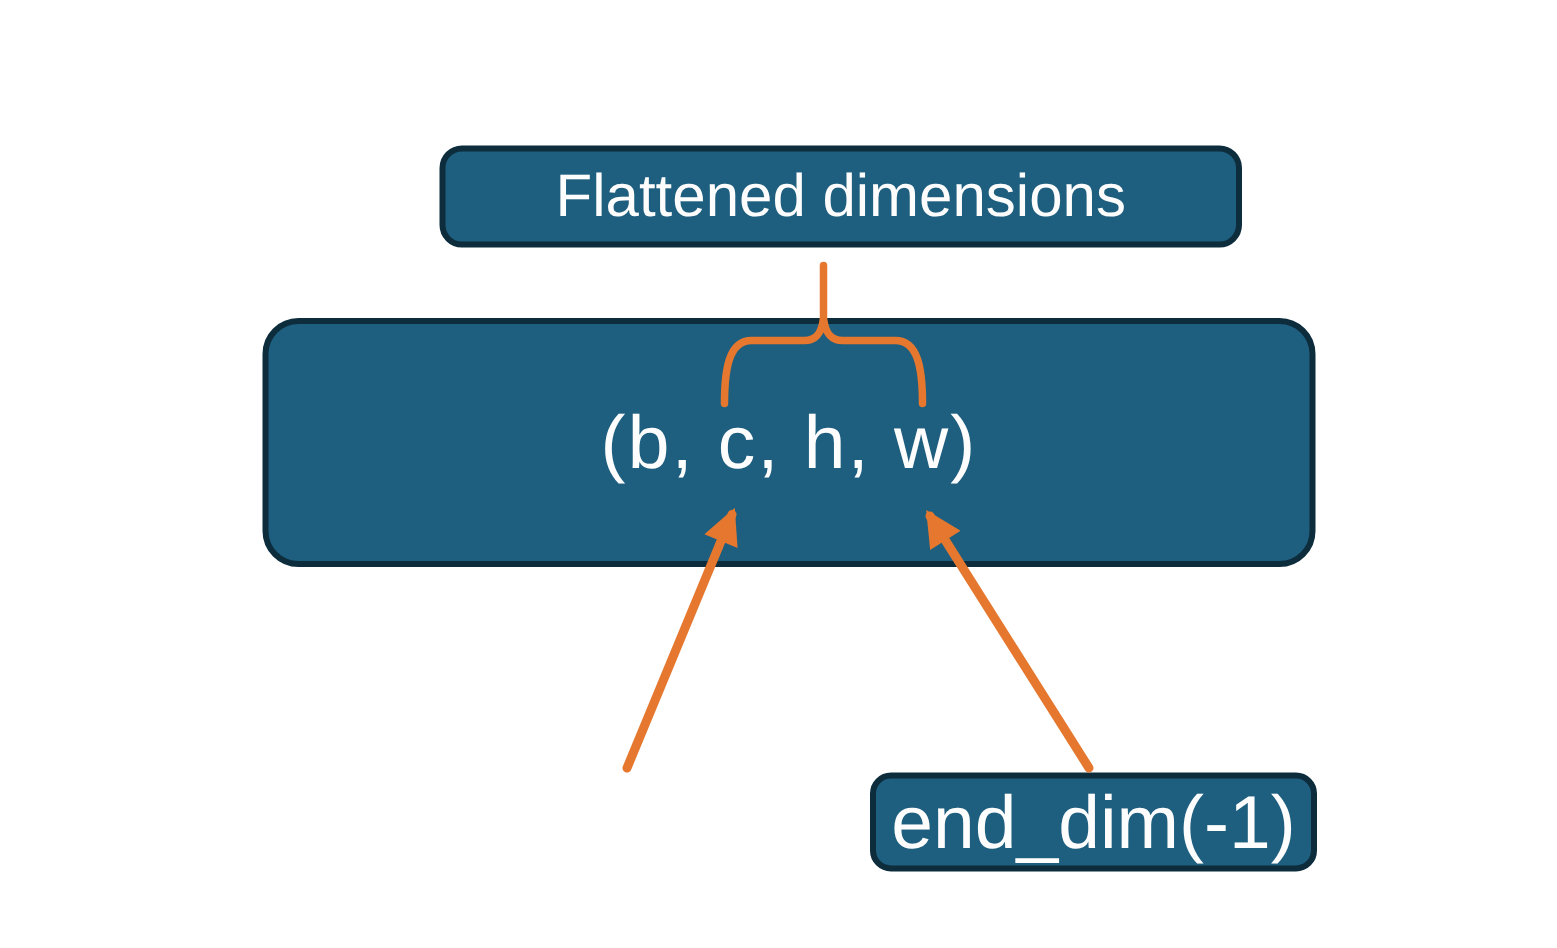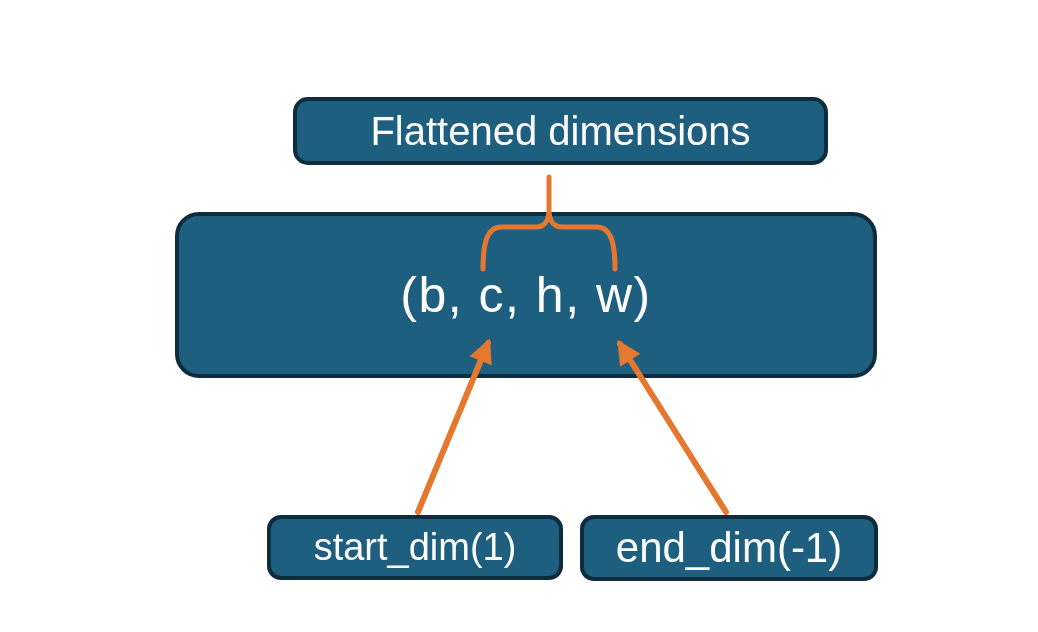--- a/index.html
+++ b/index.html
@@ -43,21 +43,21 @@
   #start-dim-box {
     left: 267px; top: 515px;
     width: 296px; height: 65px;
     border-radius: 14px;
     font-size: 38px;
   }
   #end-dim-box {
     left: 580px; top: 515px;
     width: 298px; height: 66px;
     border-radius: 14px;
-    font-size: 42px;
+    font-size: 50px;
   }
   #overlay {
     position: absolute;
     left: 0; top: 0;
     width: 1038px; height: 632px;
     pointer-events: none;
     z-index: 5;
   }
   .connector {
     fill: none;
@@ -75,23 +75,20 @@
 <div id="canvas">
 
   <div class="node" id="tensor-box">
     <span>(b, c, h, w)</span>
   </div>
 
   <div class="node" id="flattened-box">
     <span>Flattened dimensions</span>
   </div>
 
-  <div class="node" id="start-dim-box">
-    <span>start_dim(1)</span>
-  </div>
 
   <div class="node" id="end-dim-box">
     <span>end_dim(-1)</span>
   </div>
 
   <svg id="overlay" viewBox="0 0 1038 632" xmlns="http://www.w3.org/2000/svg">
     <defs>
       <marker id="arrowhead" viewBox="0 0 10 10" refX="8" refY="5" markerWidth="5" markerHeight="4" orient="auto">
         <path d="M0,0 L10,5 L0,10 z" class="arrowhead-fill"></path>
       </marker>

